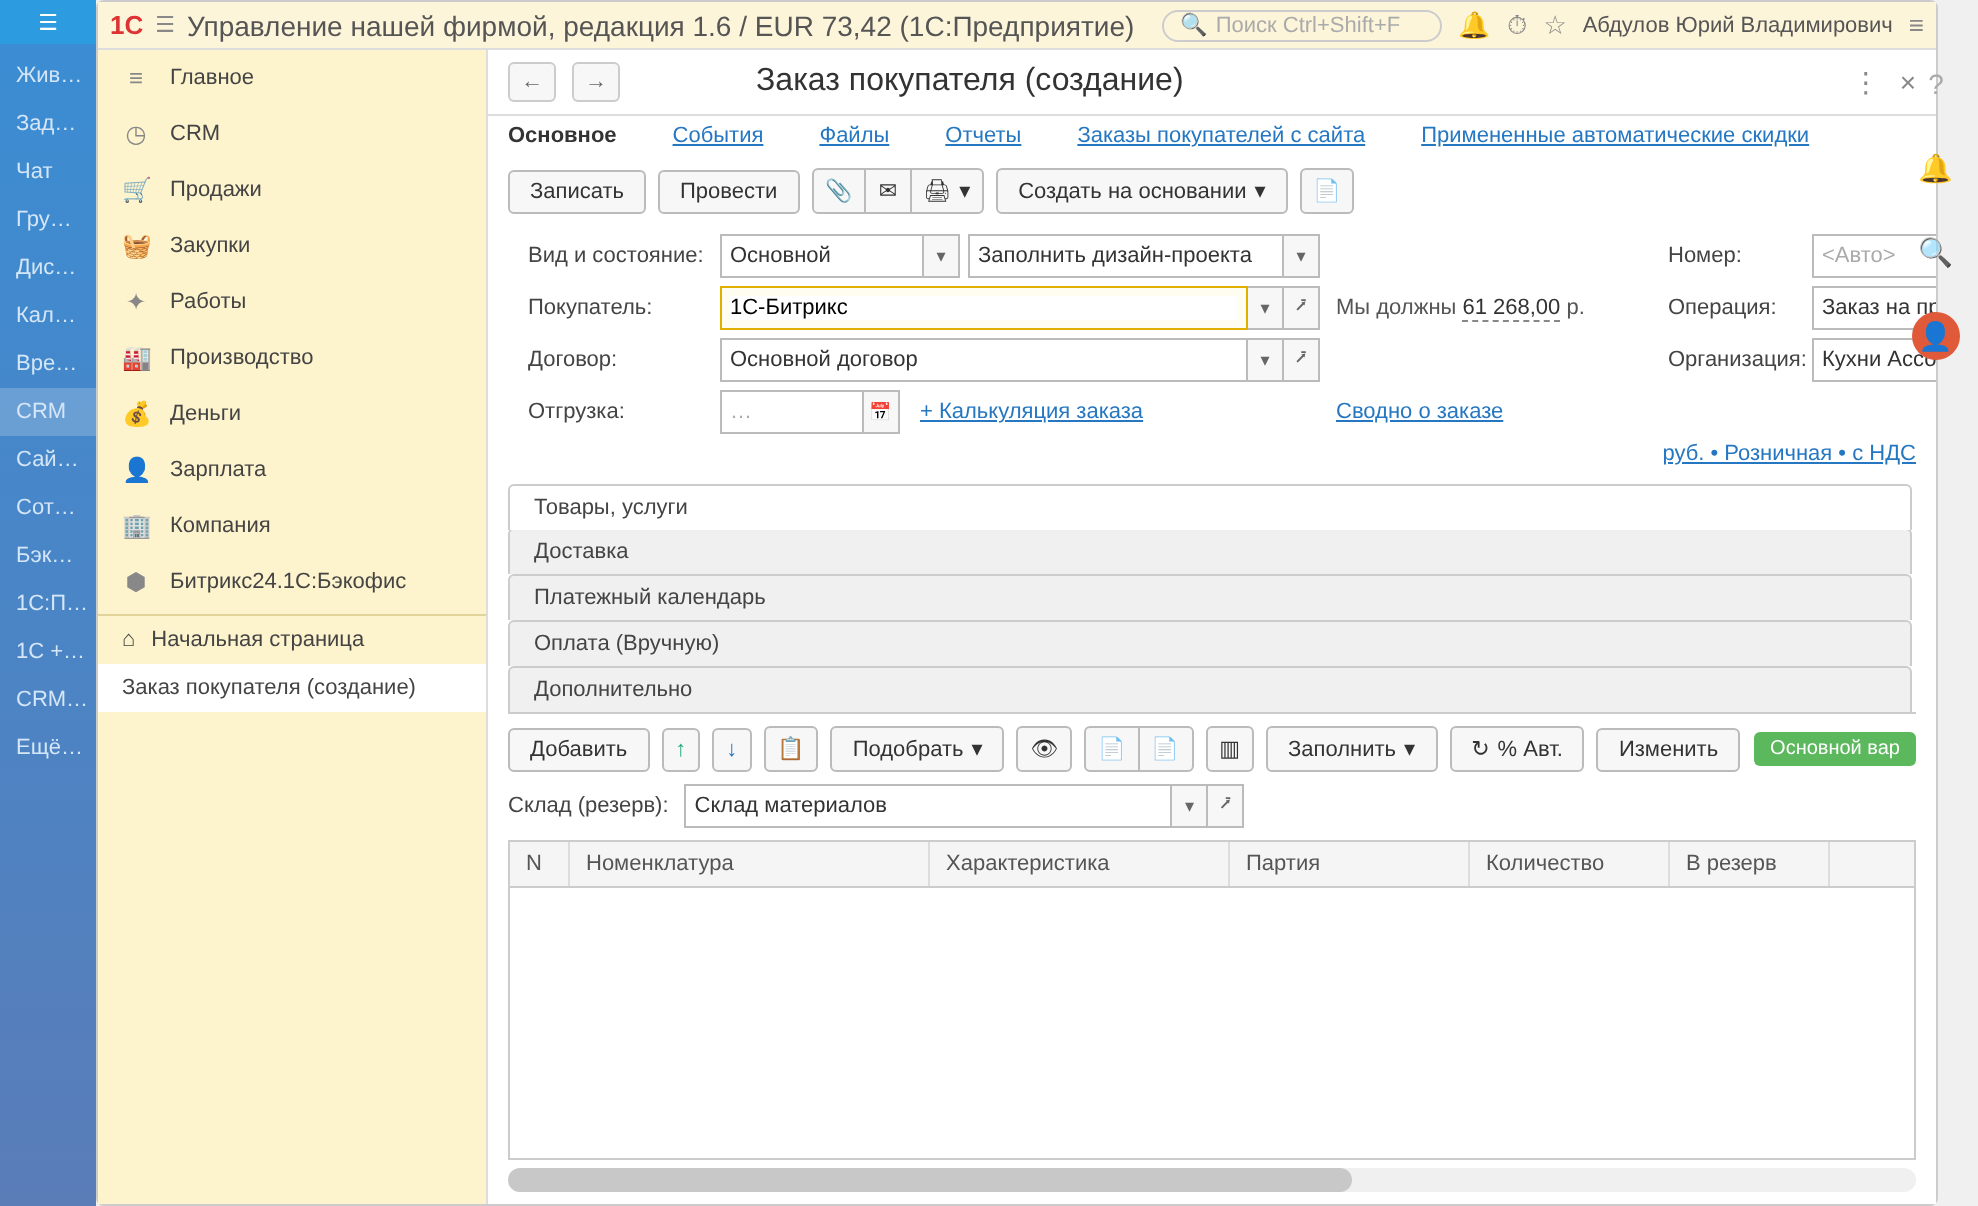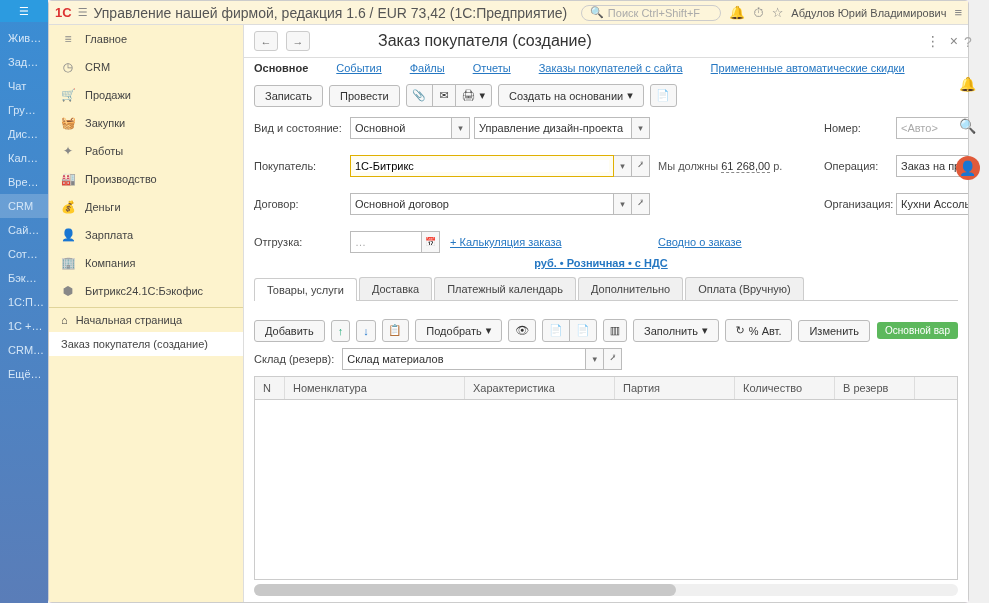--- a/index.html
+++ b/index.html
@@ -53,36 +53,36 @@
 .toolbar { display: flex; gap: 6px; padding: 6px 10px; align-items: center; flex-wrap: wrap; }
 .btn { border: 1px solid #bbb; background: #f7f7f7; border-radius: 3px; padding: 4px 10px; cursor: pointer; color: #333; font-size: 11px; display: flex; align-items: center; gap: 4px; }
 .btn.primary { background: #ffe04d; border-color: #d4b80f; }
 .btn.icon { padding: 4px 6px; }
 .btn-group { display: flex; }
 .btn-group .btn { border-radius: 0; margin-left: -1px; }
 .btn-group .btn:first-child { border-radius: 3px 0 0 3px; margin-left: 0; }
 .btn-group .btn:last-child { border-radius: 0 3px 3px 0; }
 
 
-.formgrid { padding: 4px 10px; display: grid; grid-template-columns: 88px 300px 158px 64px 206px; gap: 16px 8px; align-items: center; font-size: 11px; }
+.formgrid { padding: 4px 20px; display: grid; grid-template-columns: 88px 300px 158px 64px 206px; gap: 4px 8px; align-items: center; font-size: 11px; }
 .fld-lbl { color: #444; }
 .inp { border: 1px solid #bbb; height: 22px; padding: 0 4px; display: flex; align-items: center; background: #fff; color: #333; }
 .inp input { border: none; outline: none; width: 100%; font-size: 11px; }
 .inp.highlight { border: 1px solid #e0b000; background: #fffdf0; }
 .inp-grp { display: flex; }
 .inp-grp .inp { flex: 1; }
 .inp-grp .mini { width: 18px; border: 1px solid #bbb; border-left: none; display: flex; align-items: center; justify-content: center; color: #666; cursor: pointer; background: #f7f7f7; height: 22px; font-size: 9px; }
 .placeholder { color: #aaa; }
 .owed { color: #555; }
 .owed .sum { color: #333; border-bottom: 1px dashed #888; }
 .link { color: #2577c2; text-decoration: underline; cursor: pointer; }
-.currency-line { text-align: center; padding: 0 10px 4px 0; font-weight: bold; }
-
-
-.subtabs { display: flex; border-bottom: 1px solid #ccc; margin: 4px 10px 12px; }
+.currency-line { text-align: right; padding: 0 10px 4px 0; }
+
+
+.subtabs { display: flex; border-bottom: 1px solid #ccc; margin: 4px 10px 0; flex-direction: column; }
 .subtab { padding: 5px 12px; border: 1px solid #ccc; border-bottom: none; background: #f0f0f0; margin-right: 2px; border-radius: 3px 3px 0 0; cursor: pointer; color: #444; }
 .subtab.active { background: #fff; position: relative; top: 1px; }
 
 
 .subtoolbar { display: flex; gap: 6px; padding: 6px 10px; align-items: center; }
 .green-pill { margin-left: auto; background: #5cb85c; color: #fff; padding: 3px 8px; border-radius: 3px; font-size: 10px; }
 
 
 .stockrow { display: flex; align-items: center; gap: 8px; padding: 0 10px 6px; }
 
@@ -246,21 +246,21 @@
       </div>
 
       <div class="formgrid">
         <div class="fld-lbl">Вид и состояние:</div>
         <div style="display:flex;gap:4px">
           <div class="inp-grp" style="flex:0 0 120px">
               <div class="inp">Основной</div>
               <div class="mini">▾</div>
             </div>
           <div class="inp-grp" style="flex:1">
-              <div class="inp">Управление дизайн-проекта</div>
+              <div class="inp">Заполнить дизайн-проекта</div>
               <div class="mini">▾</div>
             </div>
         </div>
         <div></div>
         <div class="fld-lbl">Номер:</div>
         <div style="display:flex;gap:4px;align-items:center">
           <div class="inp" style="flex:0 0 80px">
               <span class="placeholder">&lt;Авто&gt;</span>
             </div>
 
@@ -301,22 +301,22 @@
         <div><span class="link">Сводно о заказе</span></div>
         <div></div>
           <div></div>
       </div>
       <div class="currency-line"><span class="link">руб. • Розничная • с НДС</span></div>
 
       <div class="subtabs" id="subtabs">
           <div class="subtab active">Товары, услуги</div>
           <div class="subtab">Доставка</div>
           <div class="subtab">Платежный календарь</div>
+          <div class="subtab">Оплата (Вручную)</div>
           <div class="subtab">Дополнительно</div>
-          <div class="subtab">Оплата (Вручную)</div>
         </div>
 
       <div class="subtoolbar">
         <div class="btn">Добавить</div>
         <div class="btn icon" style="color:#2a7"> 
             <span>↑</span>
           </div>
         <div class="btn icon" style="color:#27c">
             <span>↓</span>
           </div>

